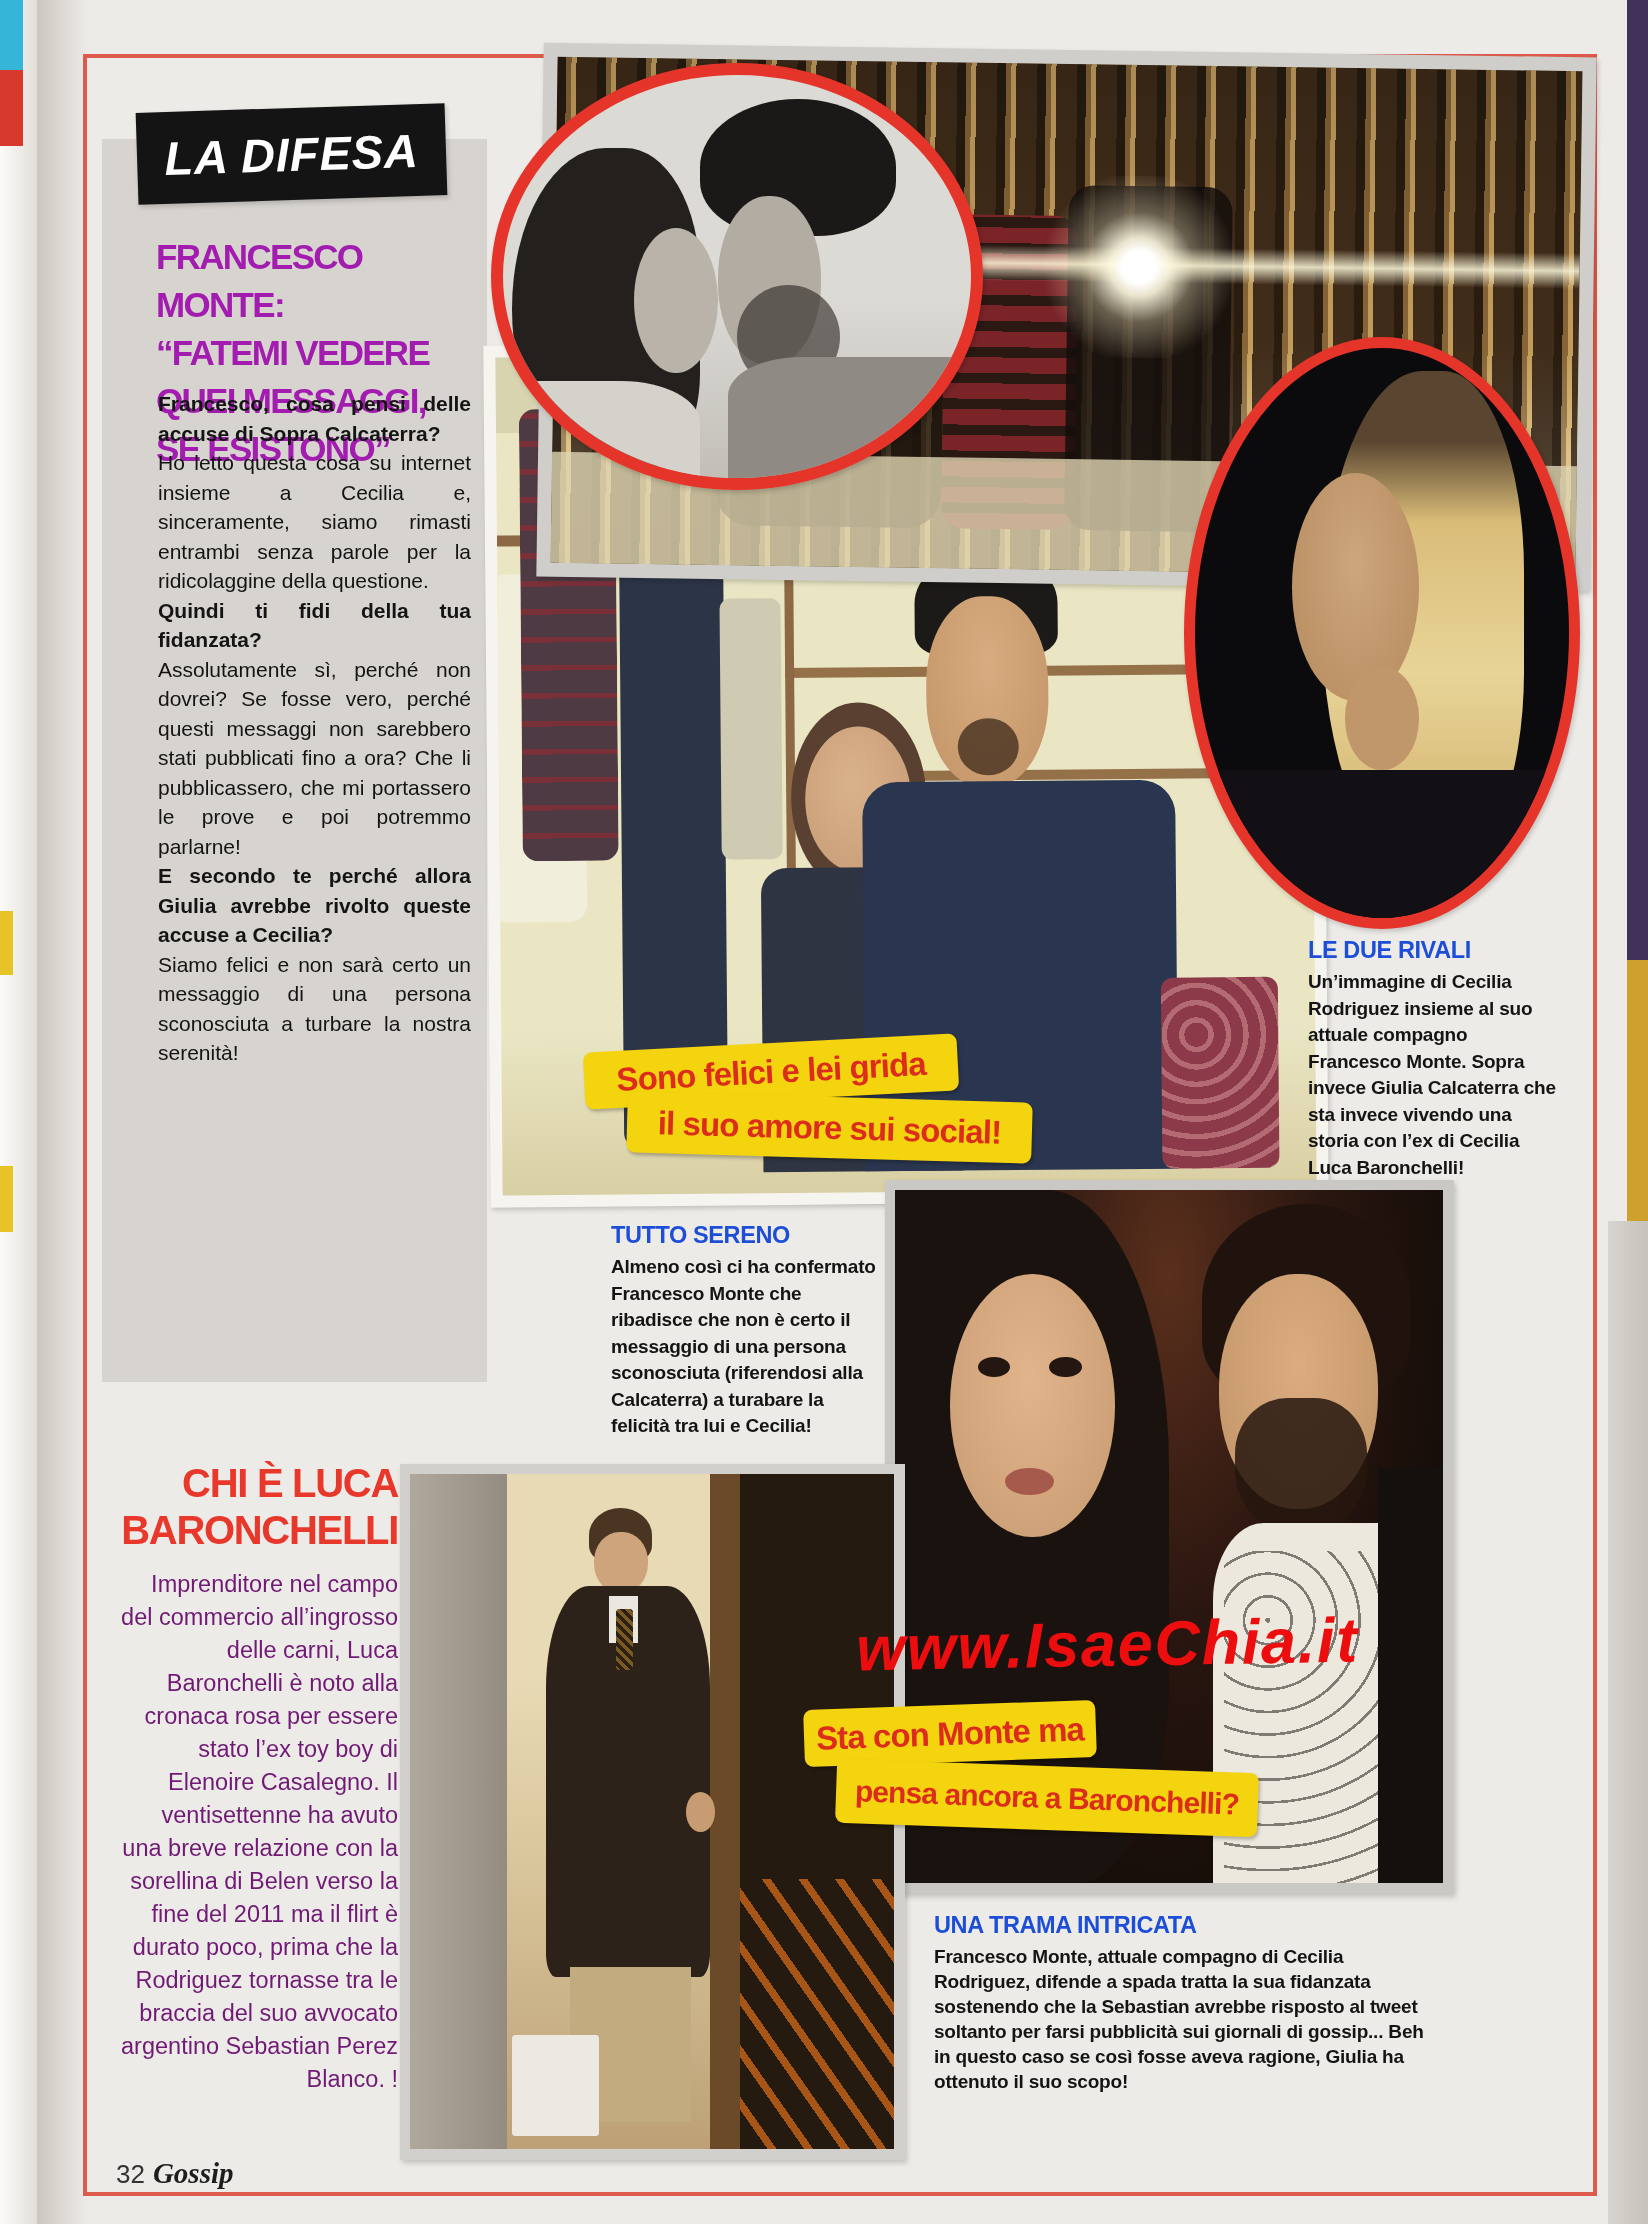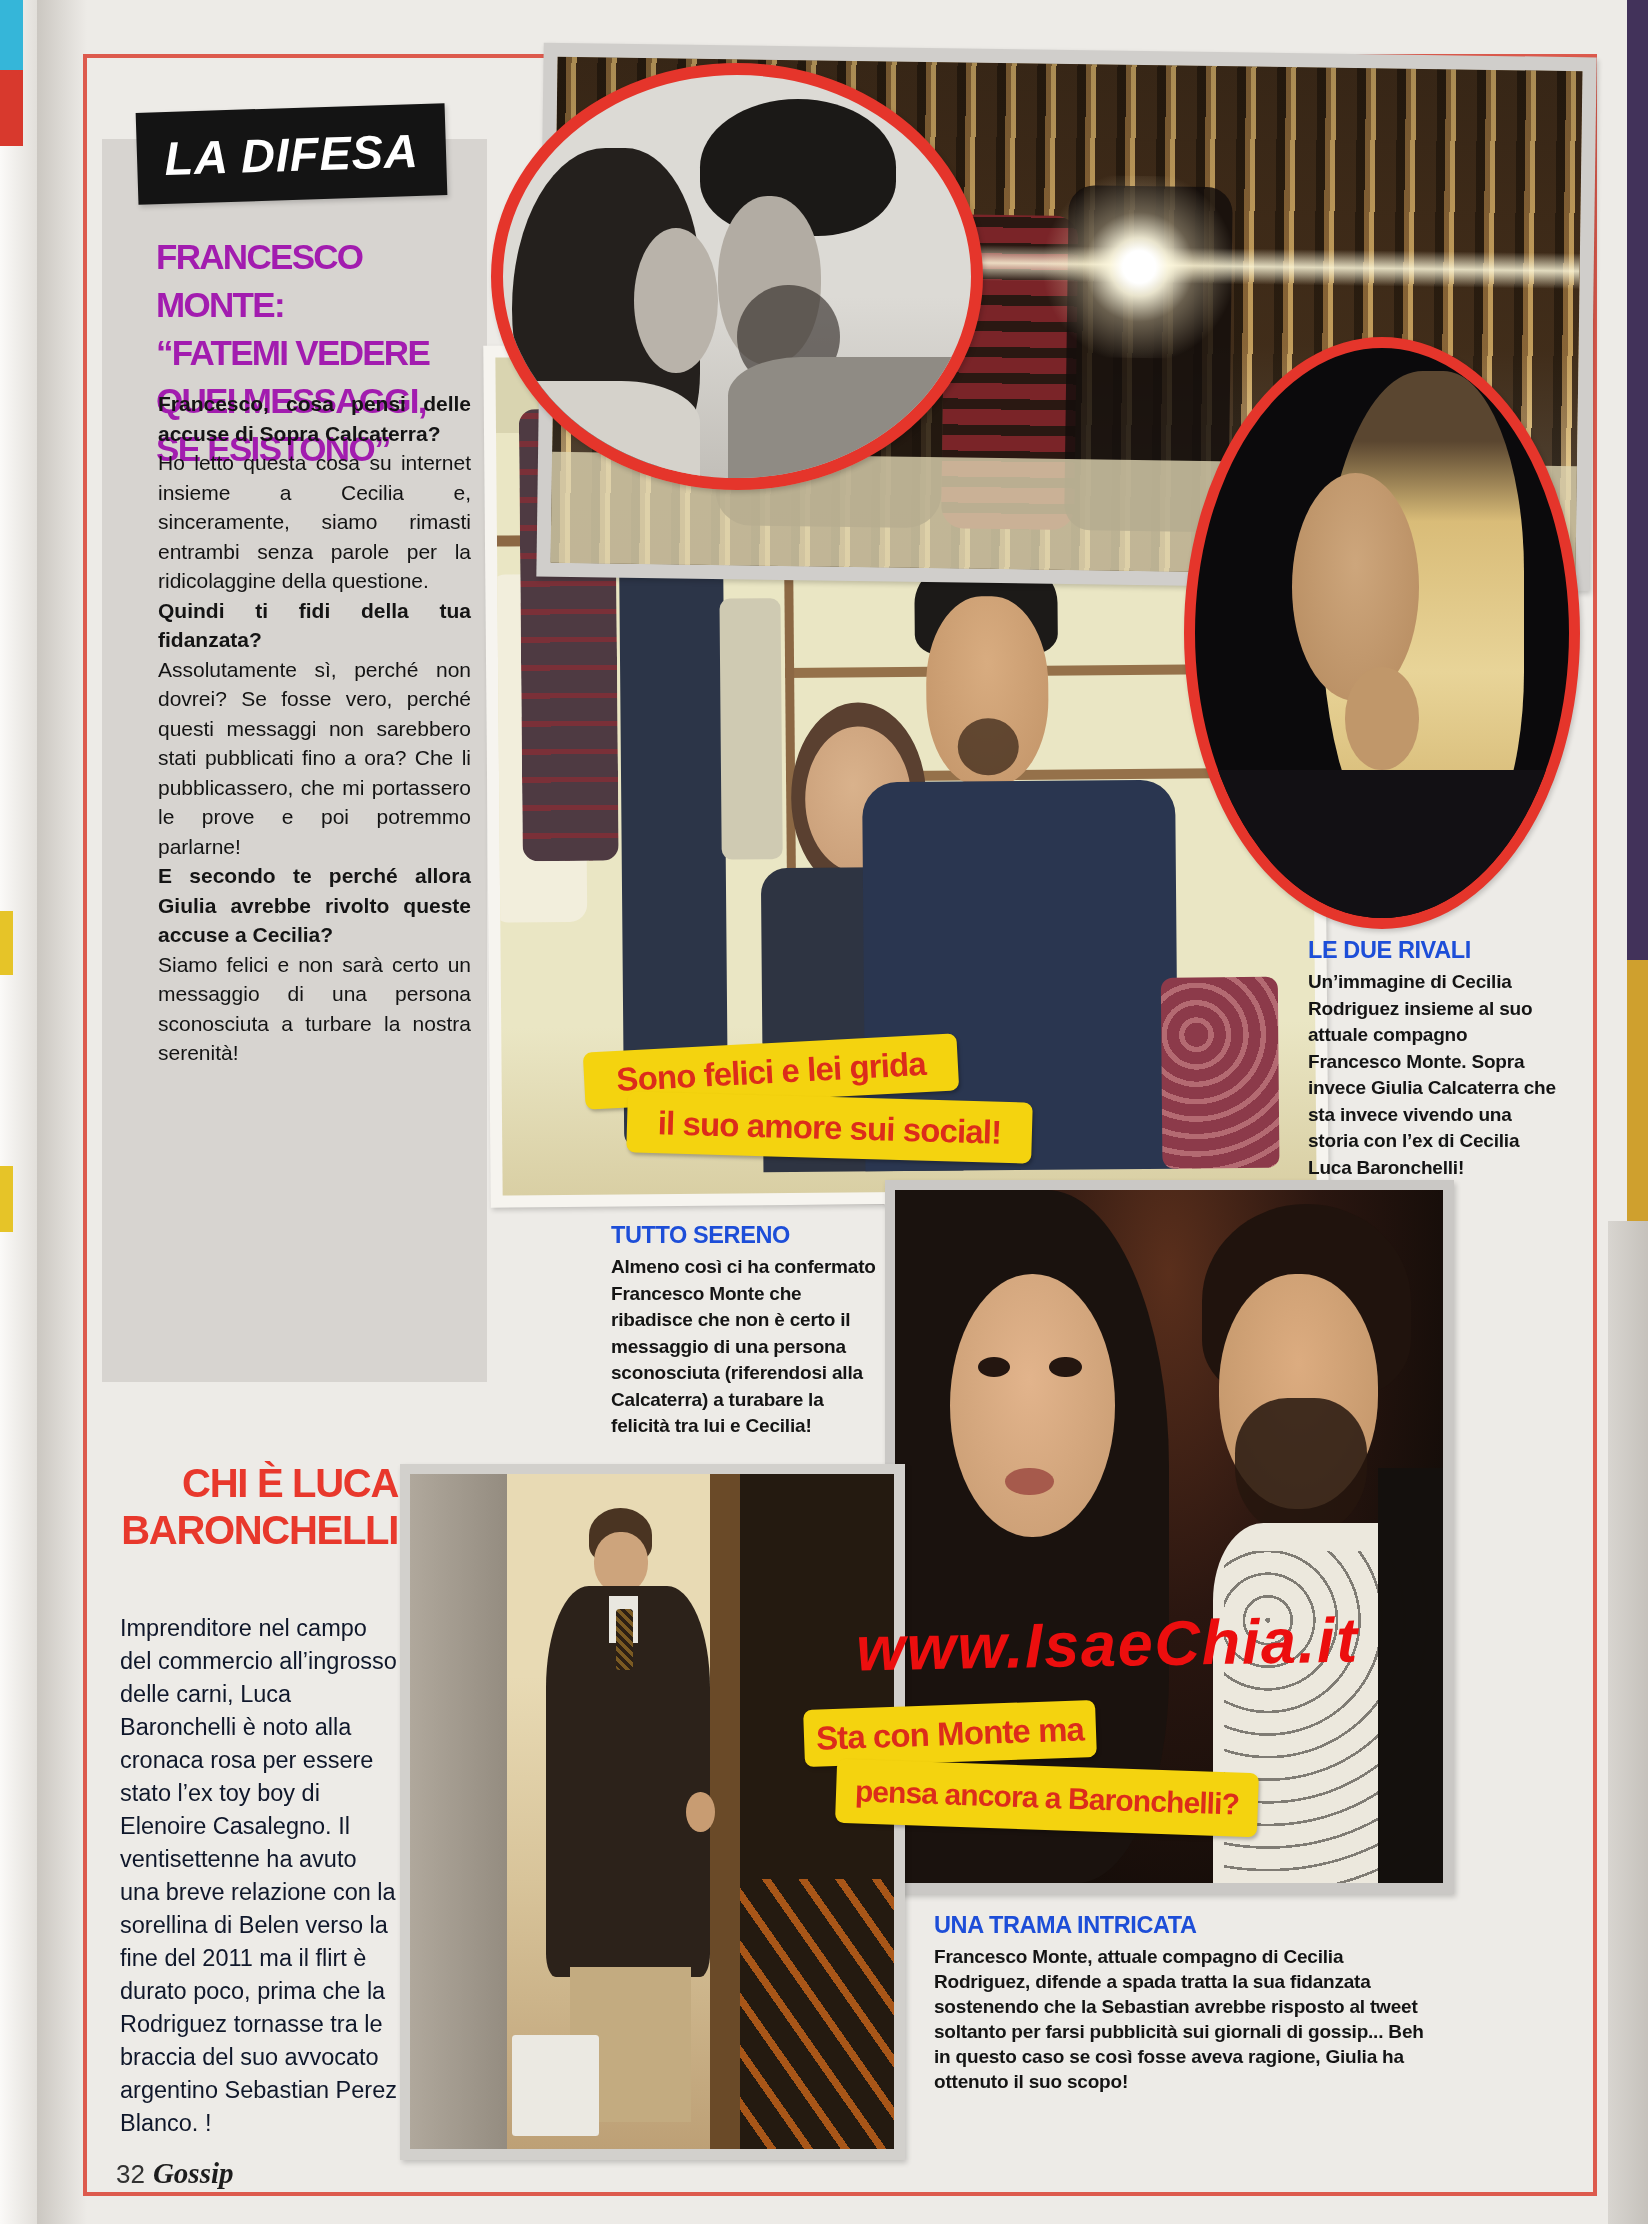--- a/index.html
+++ b/index.html
@@ -66,22 +66,22 @@
   .caption .ctext{font-weight:bold;color:#141414;font-size:19px;line-height:26.5px;letter-spacing:-0.2px;}
   .cap-rivali{left:1308px;top:937px;width:254px;}
   .cap-sereno{left:611px;top:1222px;width:271px;}
   .cap-trama{left:934px;top:1912px;width:502px;}
   .cap-trama .ctext{line-height:25px;}
   .shadow-strip{left:584px;top:1188px;width:300px;height:17.4px;background:#d3d0cc;}
 
   
   .luca-title{left:120px;top:1460px;width:278px;text-align:right;color:#e8382c;font-weight:bold;
               font-size:40px;line-height:47px;letter-spacing:-1.3px;}
-  .luca-text{left:120px;top:1568px;width:278px;color:#0f172a;
-             font-size:23.5px;line-height:33px;margin-top:44px;}
+  .luca-text{left:120px;top:1568px;width:278px;text-align:right;color:#701a75;
+             font-size:23.5px;line-height:33px;}
 
   .watermark{left:856px;top:1608px;font-size:63px;font-weight:bold;font-style:italic;color:#ec0e0e;
              letter-spacing:1.7px;transform:rotate(-1deg);z-index:7;white-space:nowrap;}
 
   .footer{left:116px;top:2157px;font-size:26px;color:#333;z-index:5;}
   .footer .mag{font-family:"Liberation Serif",serif;font-style:italic;font-weight:bold;color:#1d1d1d;
                font-size:29px;margin-left:8px;}
 
   .ph{position:absolute;}
 </style>

